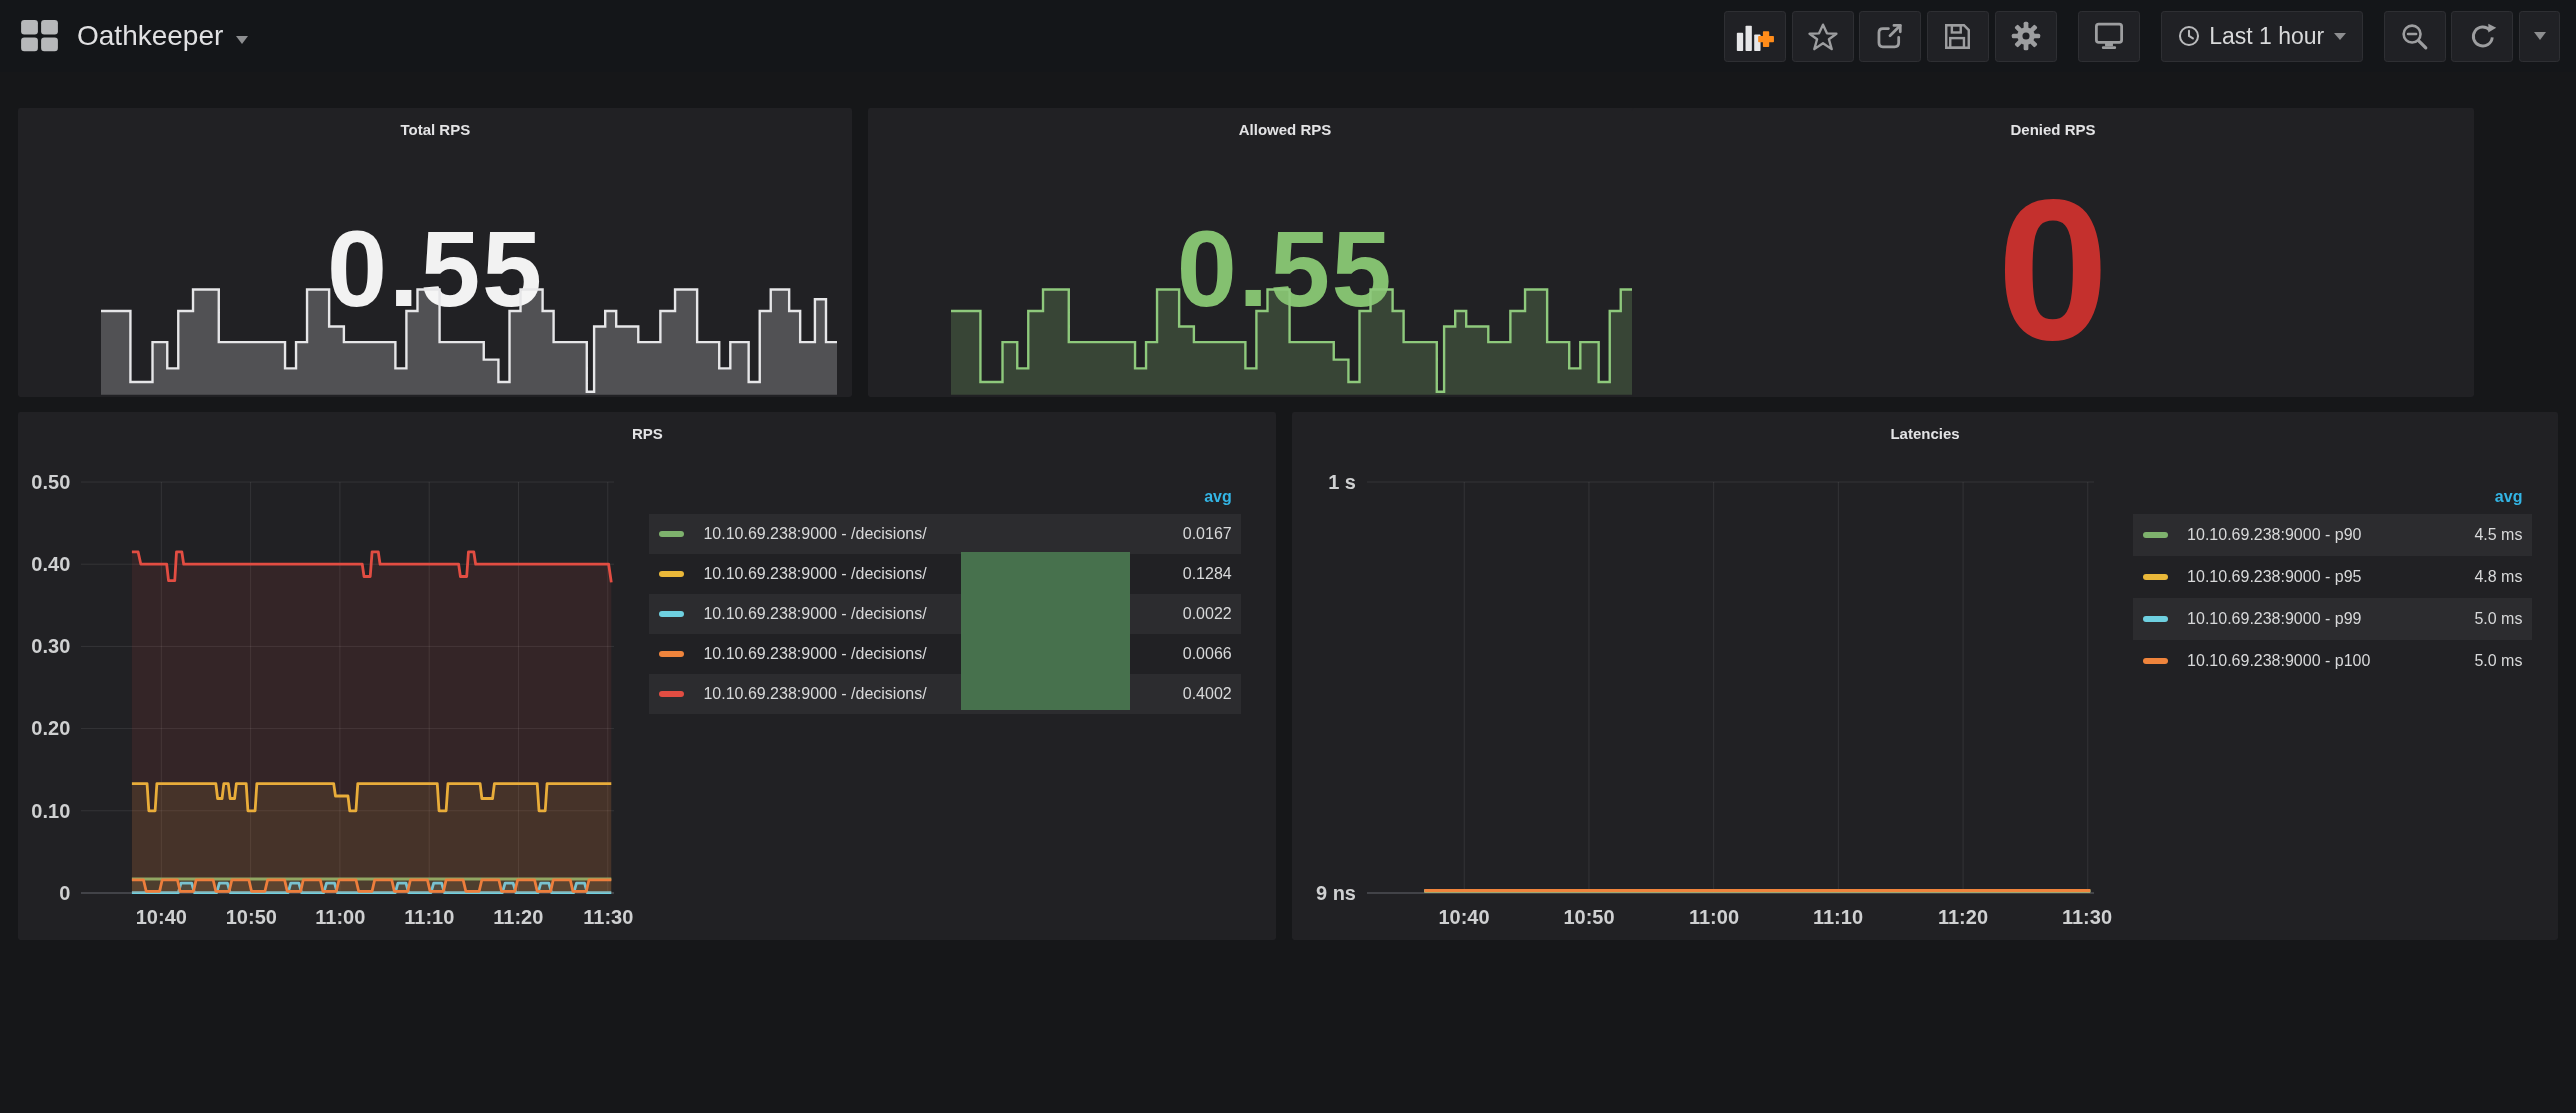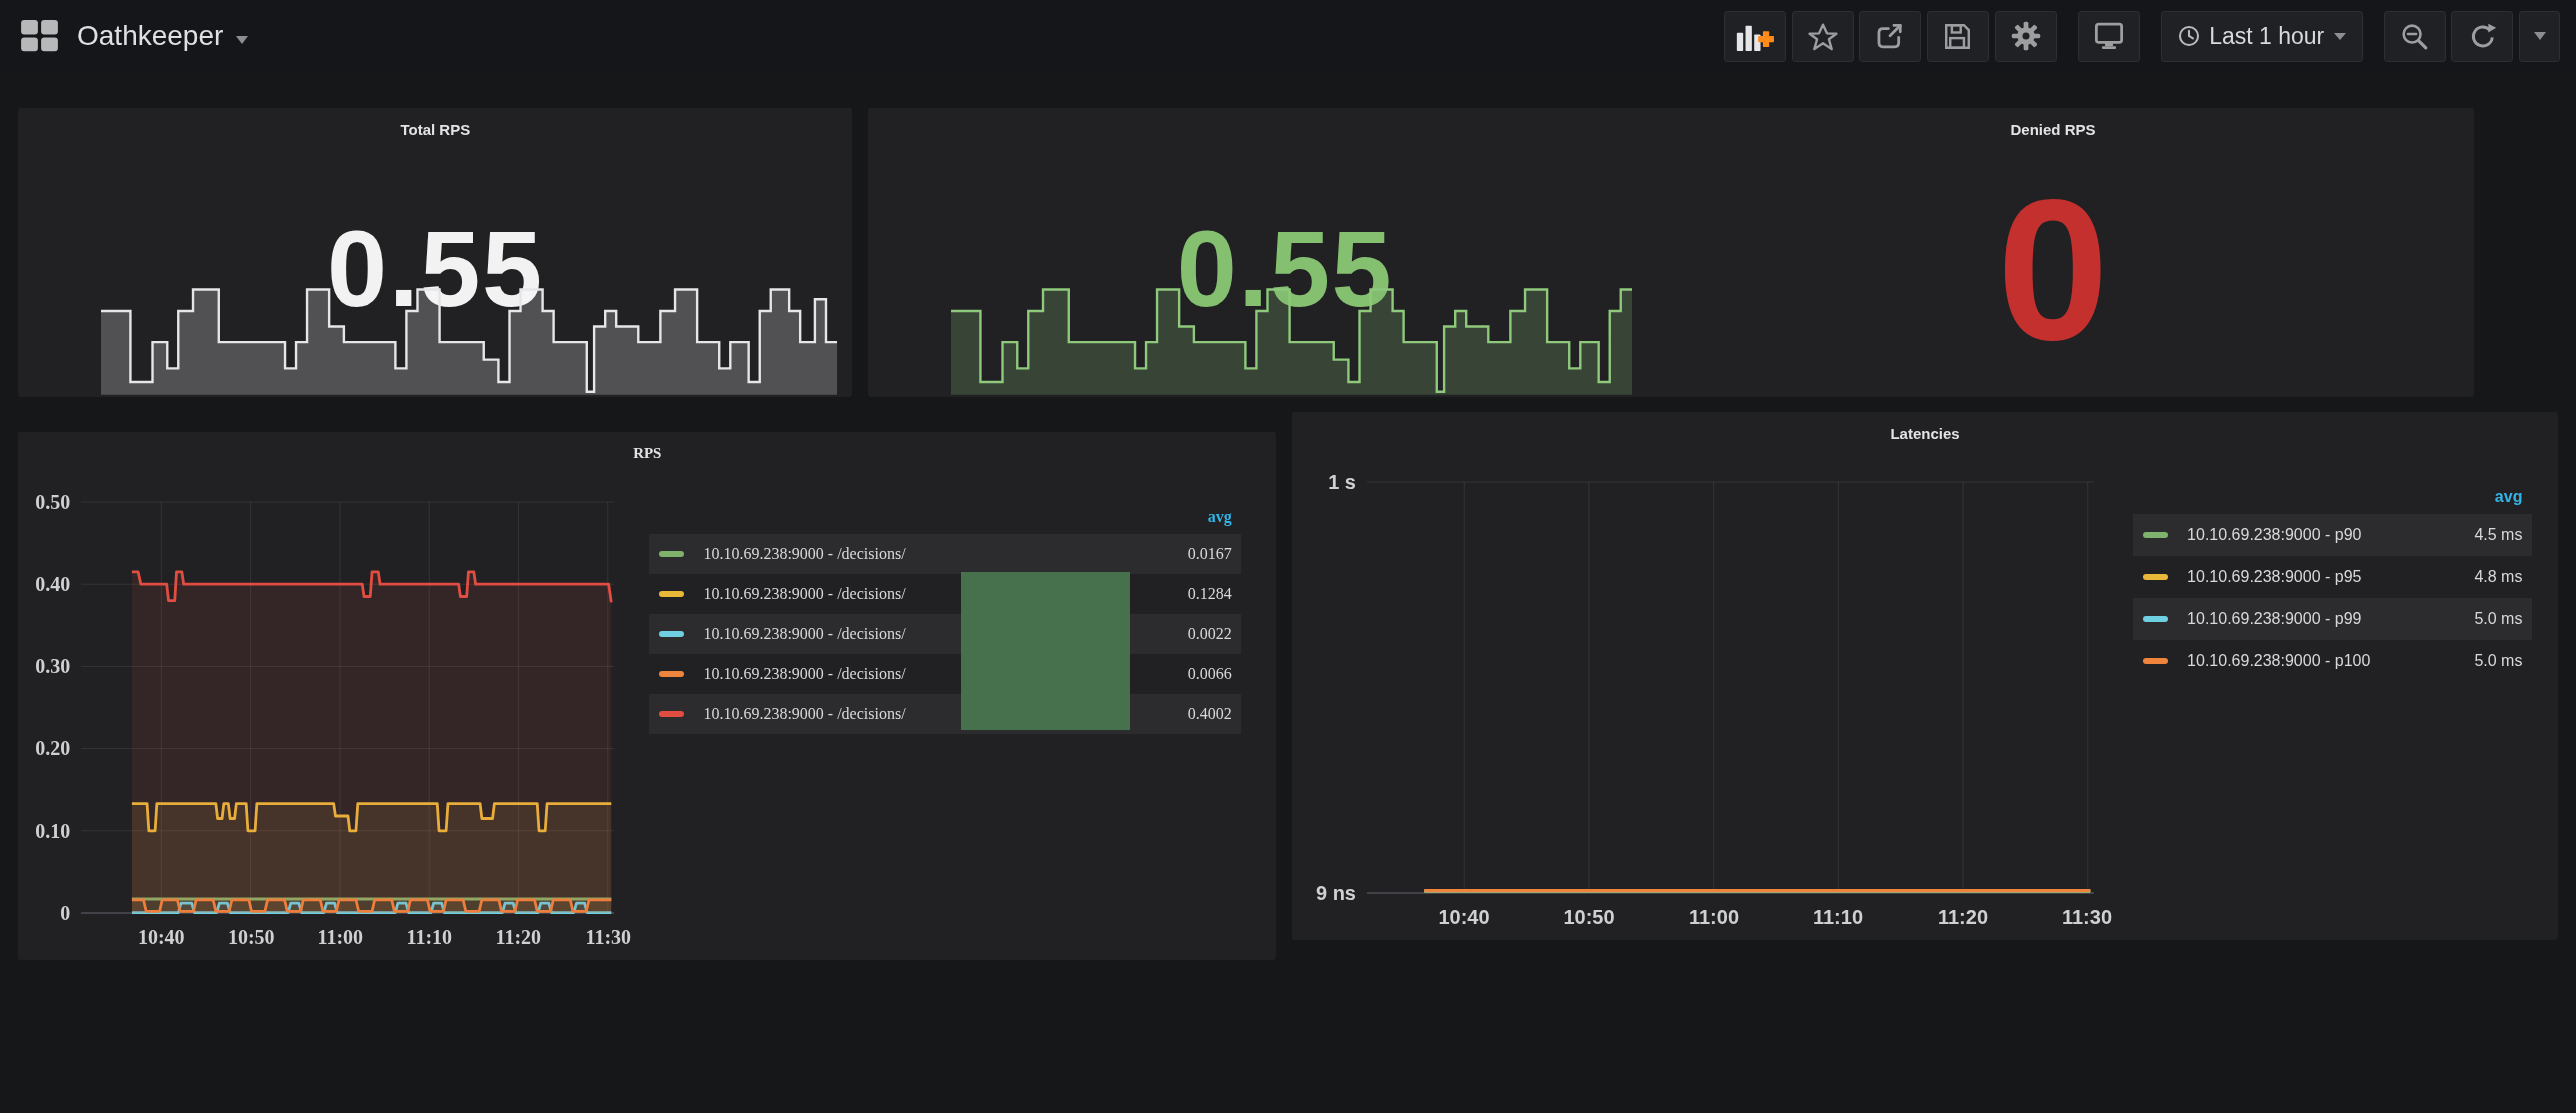--- a/index.html
+++ b/index.html
@@ -19,21 +19,21 @@
     display:flex;align-items:center;justify-content:center;margin-left:5.6px;box-sizing:border-box;}
   .nav-btn.gap{margin-left:21px;}
   .nav-btn.time{padding:0 16px;font-size:23px;color:#d8d9da;gap:9.6px;white-space:nowrap;}
   .nav-btn.caret-btn{min-width:41px;}
   .icon{display:block;}
   
   .panel{position:absolute;background:#212124;border-radius:2.4px;}
   #p-total {left:18.3px;  top:108px; width:834px; height:289px;}
   #p-allowed{left:868px;top:108px; width:834px; height:289px;}
   #p-denied{left:1632px; top:108px; width:842px; height:289px;}
-  #p-rps   {left:18.3px;  top:432px; width:1258px; height:528px;font-family:Liberation Serif, serif;}
+  #p-rps   {left:18.3px;  top:412px; width:1258px; height:528px;}
   #p-lat   {left:1292px;top:412px; width:1266px; height:528px;}
   .panel-title{position:absolute;top:12.8px;left:0;right:0;text-align:center;font-size:15px;font-weight:700;color:#e3e3e5;}
   .stat-value{position:absolute;left:0;right:0;text-align:center;font-weight:700;line-height:1;}
   .stat-big{top:107px;font-size:108px;letter-spacing:1.6px;}
   .stat-huge{top:61px;font-size:201px;}
   .spark{position:absolute;left:83px;bottom:1.6px;overflow:visible;}
   
   .plot{position:absolute;}
   .plot svg{overflow:visible;display:block;}
   .tick{position:absolute;font-size:20px;font-weight:600;color:#cfd0d1;}
@@ -151,20 +151,21 @@
 <div class="panel" id="p-total">
   <div class="panel-title">Total RPS</div>
   <div class="stat-value stat-big" id="v-total" style="color: rgb(242, 242, 242);">0.55</div>
   <svg class="spark" id="spark-total" width="736" height="112" viewBox="0 0 923 140">
       <path d="M0.0 34.8 L36.9 34.8 L36.9 123.9 L64.6 123.9 L64.6 73.9 L83.1 73.9 L83.1 106.8 L96.9 106.8 L96.9 34.8 L115.4 34.8 L115.4 8.0 L147.7 8.0 L147.7 73.9 L230.8 73.9 L230.8 106.8 L244.6 106.8 L244.6 73.9 L258.4 73.9 L258.4 8.0 L286.1 8.0 L286.1 54.4 L304.6 54.4 L304.6 73.9 L369.2 73.9 L369.2 106.8 L383.0 106.8 L383.0 34.8 L396.9 34.8 L396.9 8.0 L424.6 8.0 L424.6 73.9 L480.0 73.9 L480.0 95.8 L498.4 95.8 L498.4 123.9 L512.3 123.9 L512.3 34.8 L526.1 34.8 L526.1 8.0 L553.8 8.0 L553.8 34.8 L567.6 34.8 L567.6 73.9 L609.2 73.9 L609.2 136.1 L618.4 136.1 L618.4 54.4 L632.3 54.4 L632.3 34.8 L646.1 34.8 L646.1 54.4 L673.8 54.4 L673.8 73.9 L701.5 73.9 L701.5 34.8 L719.9 34.8 L719.9 8.0 L747.6 8.0 L747.6 73.9 L775.3 73.9 L775.3 106.8 L789.2 106.8 L789.2 73.9 L812.2 73.9 L812.2 123.9 L826.1 123.9 L826.1 34.8 L839.9 34.8 L839.9 8.0 L863.0 8.0 L863.0 34.8 L876.8 34.8 L876.8 73.9 L895.3 73.9 L895.3 20.2 L909.2 20.2 L909.2 73.9 L923.0 73.9 L923 140 L0.0 140 Z" fill="rgba(255,255,255,0.22)" stroke="none"></path>
       <path d="M0.0 34.8 L36.9 34.8 L36.9 123.9 L64.6 123.9 L64.6 73.9 L83.1 73.9 L83.1 106.8 L96.9 106.8 L96.9 34.8 L115.4 34.8 L115.4 8.0 L147.7 8.0 L147.7 73.9 L230.8 73.9 L230.8 106.8 L244.6 106.8 L244.6 73.9 L258.4 73.9 L258.4 8.0 L286.1 8.0 L286.1 54.4 L304.6 54.4 L304.6 73.9 L369.2 73.9 L369.2 106.8 L383.0 106.8 L383.0 34.8 L396.9 34.8 L396.9 8.0 L424.6 8.0 L424.6 73.9 L480.0 73.9 L480.0 95.8 L498.4 95.8 L498.4 123.9 L512.3 123.9 L512.3 34.8 L526.1 34.8 L526.1 8.0 L553.8 8.0 L553.8 34.8 L567.6 34.8 L567.6 73.9 L609.2 73.9 L609.2 136.1 L618.4 136.1 L618.4 54.4 L632.3 54.4 L632.3 34.8 L646.1 34.8 L646.1 54.4 L673.8 54.4 L673.8 73.9 L701.5 73.9 L701.5 34.8 L719.9 34.8 L719.9 8.0 L747.6 8.0 L747.6 73.9 L775.3 73.9 L775.3 106.8 L789.2 106.8 L789.2 73.9 L812.2 73.9 L812.2 123.9 L826.1 123.9 L826.1 34.8 L839.9 34.8 L839.9 8.0 L863.0 8.0 L863.0 34.8 L876.8 34.8 L876.8 73.9 L895.3 73.9 L895.3 20.2 L909.2 20.2 L909.2 73.9 L923.0 73.9" fill="none" stroke="#e6e6e8" stroke-width="3"></path>
     </svg>
 </div>
 
 <div class="panel" id="p-allowed">
+  <div class="panel-title">Allowed RPS</div>
   <div class="stat-value stat-big" id="v-allowed" style="color: rgb(132, 192, 112);">0.55</div>
   <svg class="spark" id="spark-allowed" width="736" height="112" viewBox="0 0 923 140">
       <path d="M0.0 34.8 L36.9 34.8 L36.9 123.9 L64.6 123.9 L64.6 73.9 L83.1 73.9 L83.1 106.8 L96.9 106.8 L96.9 34.8 L115.4 34.8 L115.4 8.0 L147.7 8.0 L147.7 73.9 L230.8 73.9 L230.8 106.8 L244.6 106.8 L244.6 73.9 L258.4 73.9 L258.4 8.0 L286.1 8.0 L286.1 54.4 L304.6 54.4 L304.6 73.9 L369.2 73.9 L369.2 106.8 L383.0 106.8 L383.0 34.8 L396.9 34.8 L396.9 8.0 L424.6 8.0 L424.6 73.9 L480.0 73.9 L480.0 95.8 L498.4 95.8 L498.4 123.9 L512.3 123.9 L512.3 34.8 L526.1 34.8 L526.1 8.0 L553.8 8.0 L553.8 34.8 L567.6 34.8 L567.6 73.9 L609.2 73.9 L609.2 136.1 L618.4 136.1 L618.4 54.4 L632.3 54.4 L632.3 34.8 L646.1 34.8 L646.1 54.4 L673.8 54.4 L673.8 73.9 L701.5 73.9 L701.5 34.8 L719.9 34.8 L719.9 8.0 L747.6 8.0 L747.6 73.9 L775.3 73.9 L775.3 106.8 L789.2 106.8 L789.2 73.9 L812.2 73.9 L812.2 123.9 L826.1 123.9 L826.1 34.8 L839.9 34.8 L839.9 8.0 L863.0 8.0 L863.0 34.8 L876.8 34.8 L876.8 73.9 L895.3 73.9 L895.3 20.2 L909.2 20.2 L909.2 73.9 L923.0 73.9 L923 140 L0.0 140 Z" fill="rgba(126,178,109,0.25)" stroke="none"></path>
       <path d="M0.0 34.8 L36.9 34.8 L36.9 123.9 L64.6 123.9 L64.6 73.9 L83.1 73.9 L83.1 106.8 L96.9 106.8 L96.9 34.8 L115.4 34.8 L115.4 8.0 L147.7 8.0 L147.7 73.9 L230.8 73.9 L230.8 106.8 L244.6 106.8 L244.6 73.9 L258.4 73.9 L258.4 8.0 L286.1 8.0 L286.1 54.4 L304.6 54.4 L304.6 73.9 L369.2 73.9 L369.2 106.8 L383.0 106.8 L383.0 34.8 L396.9 34.8 L396.9 8.0 L424.6 8.0 L424.6 73.9 L480.0 73.9 L480.0 95.8 L498.4 95.8 L498.4 123.9 L512.3 123.9 L512.3 34.8 L526.1 34.8 L526.1 8.0 L553.8 8.0 L553.8 34.8 L567.6 34.8 L567.6 73.9 L609.2 73.9 L609.2 136.1 L618.4 136.1 L618.4 54.4 L632.3 54.4 L632.3 34.8 L646.1 34.8 L646.1 54.4 L673.8 54.4 L673.8 73.9 L701.5 73.9 L701.5 34.8 L719.9 34.8 L719.9 8.0 L747.6 8.0 L747.6 73.9 L775.3 73.9 L775.3 106.8 L789.2 106.8 L789.2 73.9 L812.2 73.9 L812.2 123.9 L826.1 123.9 L826.1 34.8 L839.9 34.8 L839.9 8.0 L863.0 8.0 L863.0 34.8 L876.8 34.8 L876.8 73.9 L895.3 73.9 L895.3 20.2 L909.2 20.2 L909.2 73.9 L923.0 73.9" fill="none" stroke="#8ec97c" stroke-width="3"></path>
     </svg>
 </div>
 
 <div class="panel" id="p-denied">
   <div class="panel-title">Denied RPS</div>
   <div class="stat-value stat-huge" id="v-denied" style="color: rgb(196, 48, 45);">0</div>

